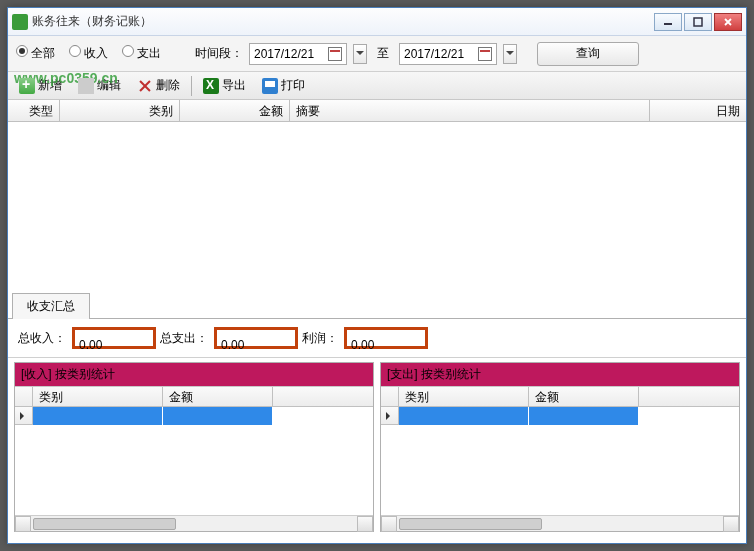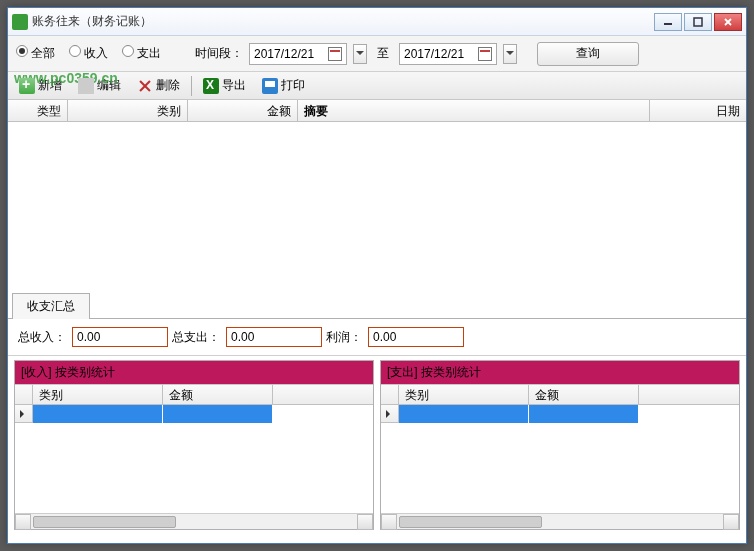--- a/index.html
+++ b/index.html
@@ -33,27 +33,27 @@
 .ico-del::before,.ico-del::after { content:""; position:absolute; left:1px; top:7px; width:14px; height:2px; background:#c03030; }
 .ico-del::before { transform:rotate(45deg); } .ico-del::after { transform:rotate(-45deg); }
 .ico-export { background:#1a7a1a; border-radius:2px; position:relative; }
 .ico-export::after { content:"X"; color:#fff; position:absolute; left:3px; top:0px; font-weight:bold; }
 .ico-print { background:#3080d0; border-radius:2px; position:relative; }
 .ico-print::before { content:""; position:absolute; top:3px; left:3px; width:10px; height:6px; background:#fff; }
 .tdivider { width:1px; height:20px; background:#b0b0b0; margin:0 2px; }
 .tablearea { height: 190px; background:#fff; position:relative; overflow:hidden; }
 .thead { height:22px; background:linear-gradient(#fdfdfd,#ececec); border-bottom:1px solid #c0c0c0; display:flex; }
 .th { border-right:1px solid #c0c0c0; padding:3px 6px; text-align:right; }
-.th.left { text-align:left;font-weight:bold; }
+.th.left { text-align:left; }
 .th:last-child { border-right:none; }
 .summarytab { margin-top:2px; display:flex; border-bottom:1px solid #b0b0b0; padding-left:4px; }
 .tab { border:1px solid #b0b0b0; border-bottom:none; padding:4px 14px; background:#f6f6f6; position:relative; top:1px; }
 .summaryrow { padding:8px 10px; display:flex; align-items:center; gap:4px; border-bottom:1px solid #d0d0d0; }
 .sumlabel { margin-right:2px; }
-.sumval { border:1px solid #c2410c; background:#fff; padding:2px 4px; width:96px; height:20px; display:inline-block; }
+.sumval { border:3px solid #c2410c; background:#fff; padding:8px 4px; width:84px; height:20px; display:inline-block; }
 .sumval + .sumlabel { }
 .twopane { display:flex; gap:6px; padding:4px 6px; height:178px; }
 .pane { flex:1; border:1px solid #b0b0b0; display:flex; flex-direction:column; position:relative; }
 .pane-title { padding:3px 6px; background:#be185d; border-bottom:1px solid #c8c8c8; }
 .pgridhead { height:20px; background:linear-gradient(#fafafa,#ececec); border-bottom:1px solid #c0c0c0; display:flex; }
 .pth { border-right:1px solid #c0c0c0; padding:2px 6px; }
 .pbody { flex:1; background:#fff; position:relative; }
 .prow { height:18px; display:flex; }
 .prow .rowhead { width:18px; background:linear-gradient(#fafafa,#ececec); border-right:1px solid #c0c0c0; border-bottom:1px solid #c0c0c0; display:flex; align-items:center; justify-content:center; }
 .prow .rowhead::after { content:""; border:4px solid transparent; border-left-color:#333; }
@@ -145,21 +145,21 @@
         <span>导出</span>
       </div>
     <div class="tbtn">
         <span class="tico ico-print"></span>
         <span>打印</span>
       </div>
   </div>
 
   <div class="tablearea">
     <div class="thead">
-      <div class="th" style="width:60px;">类型</div>
+      <div class="th" style="width:52px;">类型</div>
       <div class="th" style="width:120px;">类别</div>
       <div class="th" style="width:110px;">金额</div>
       <div class="th left" style="flex:1;">摘要</div>
       <div class="th" style="width:96px;">日期</div>
     </div>
   </div>
 
   <div class="summarytab">
     <div class="tab">收支汇总</div>
   </div>

